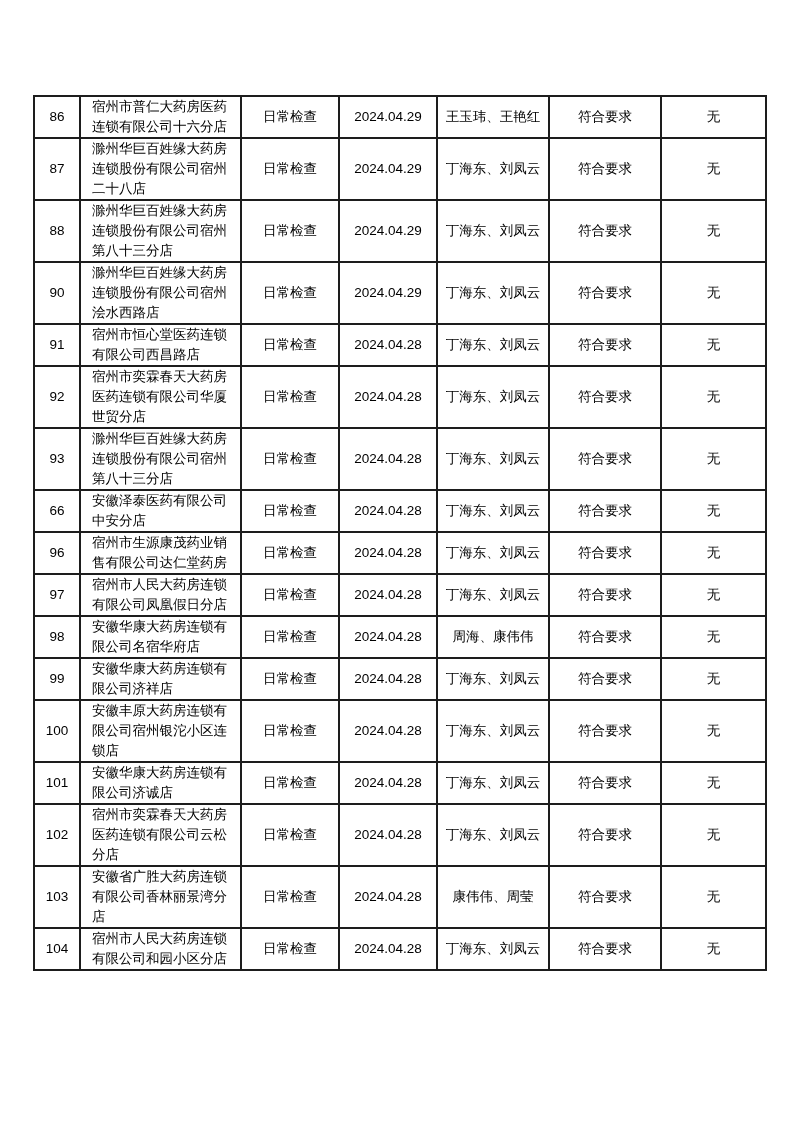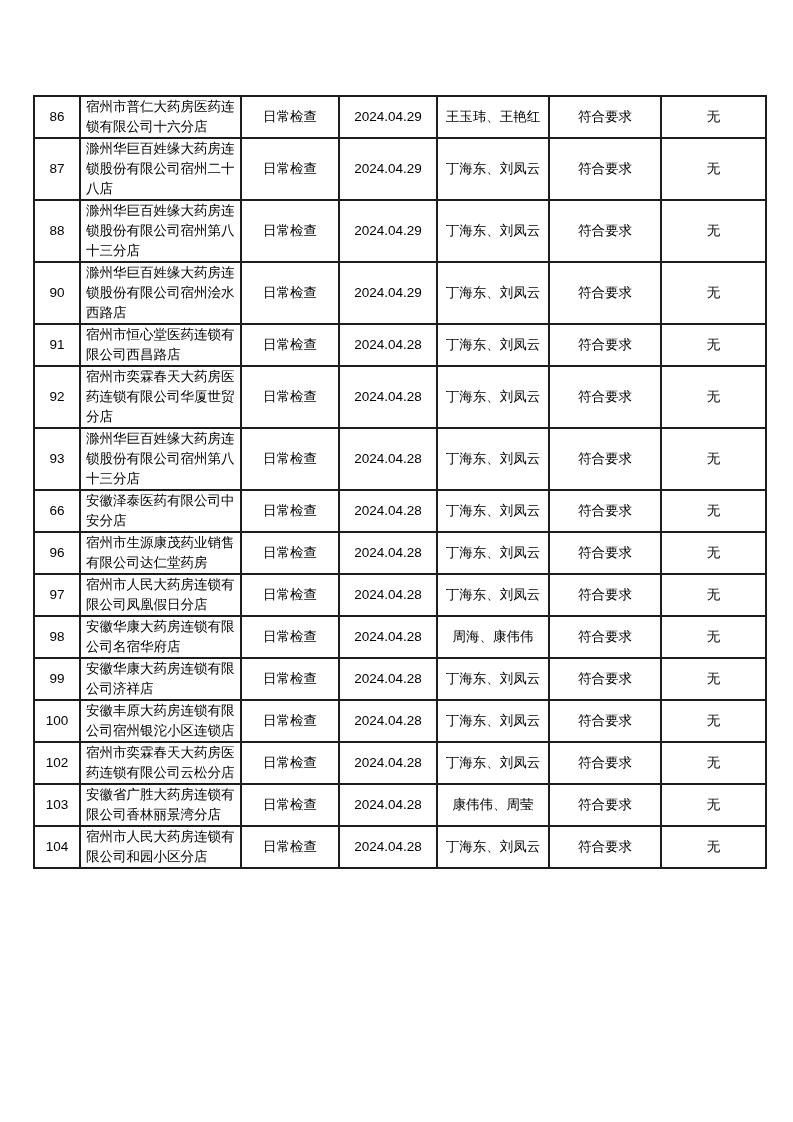--- a/index.html
+++ b/index.html
@@ -27,21 +27,21 @@
     font-size: 13.5px;
     line-height: 20px;
     padding: 0;
     text-align: center;
     vertical-align: middle;
     word-break: break-all;
     overflow: hidden;
   }
   table.inspection td.col-name {
     text-align: left;
-    padding: 0 5px;
+    padding: 0 11px;
   }
   col.c-no    { width: 46px;  }
   col.c-name  { width: 161px; }
   col.c-type  { width: 98px;  }
   col.c-date  { width: 98px;  }
   col.c-insp  { width: 112px; }
   col.c-res   { width: 112px; }
   col.c-rem   { width: 105px; }
 </style>
 </head>
@@ -170,20 +170,29 @@
         <tr>
           <td class="col-no">100</td>
           <td class="col-name">安徽丰原大药房连锁有限公司宿州银沱小区连锁店</td>
           <td class="col-type">日常检查</td>
           <td class="col-date">2024.04.28</td>
           <td class="col-insp">丁海东、刘凤云</td>
           <td class="col-res">符合要求</td>
           <td class="col-rem">无</td>
         </tr>
         <tr>
+          <td class="col-no">101</td>
+          <td class="col-name">安徽华康大药房连锁有限公司济诚店</td>
+          <td class="col-type">日常检查</td>
+          <td class="col-date">2024.04.28</td>
+          <td class="col-insp">丁海东、刘凤云</td>
+          <td class="col-res">符合要求</td>
+          <td class="col-rem">无</td>
+        </tr>
+        <tr>
           <td class="col-no">102</td>
           <td class="col-name">宿州市奕霖春天大药房医药连锁有限公司云松分店</td>
           <td class="col-type">日常检查</td>
           <td class="col-date">2024.04.28</td>
           <td class="col-insp">丁海东、刘凤云</td>
           <td class="col-res">符合要求</td>
           <td class="col-rem">无</td>
         </tr>
         <tr>
           <td class="col-no">103</td>

